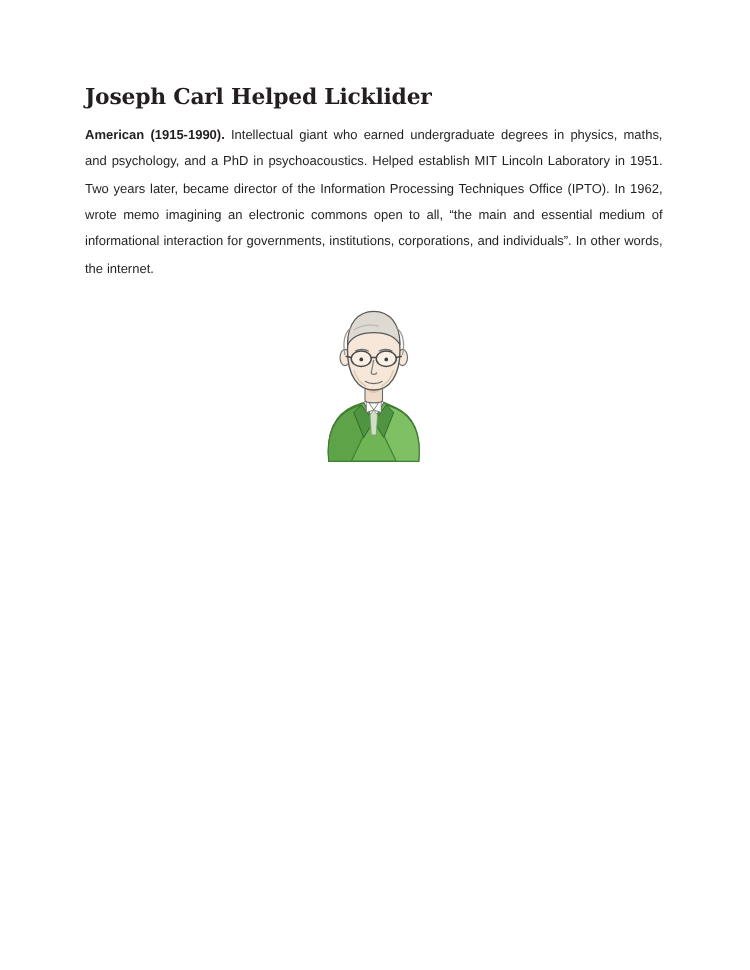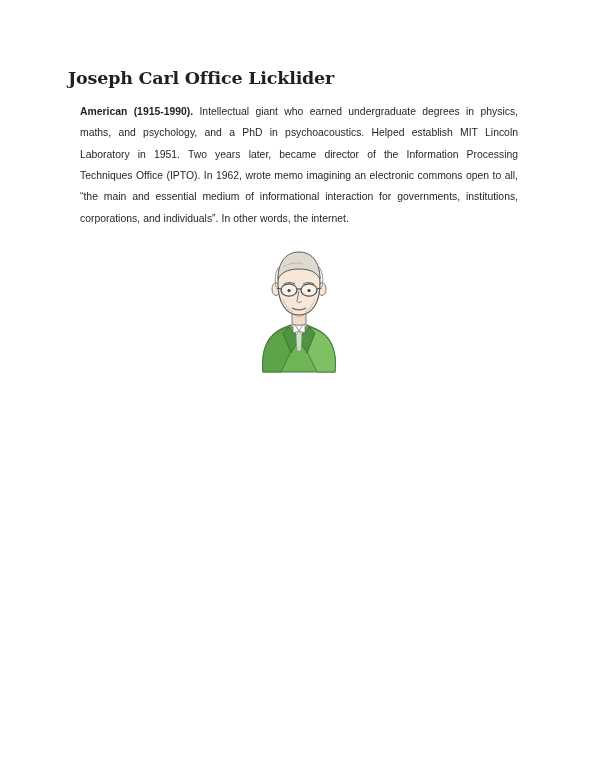--- a/index.html
+++ b/index.html
@@ -34,21 +34,21 @@
     letter-spacing: -0.2px;
     color: #231f20;
     margin: 0 0 9px 0;
     line-height: 1.2;
   }
   .body-text {
     font-size: 10.4px;
     line-height: 2.05;
     color: #231f20;
     text-align: justify;
-    margin: 12px;
+    margin: 0;
     word-spacing: 0.2px;
   }
   .body-text .lead {
     font-weight: bold;
   }
   .portrait-wrap {
     position: absolute;
     left: 0;
     top: 0;
     width: 462px;
@@ -63,21 +63,21 @@
     margin-top: 14px;
     height: 140px;
   }
 </style>
 </head>
 <body>
 
 <div class="page">
   <div class="content">
 
-    <h1 class="title">Joseph Carl Office Licklider</h1>
+    <h1 class="title">Joseph Carl Helped Licklider</h1>
 
     <p class="body-text">
       <span class="lead">American (1915-1990).</span><span> Intellectual giant who earned undergraduate degrees in physics, maths, and psychology, and a PhD in psychoacoustics. Helped establish MIT Lincoln Laboratory in 1951. Two years later, became director of the Information Processing Techniques Office (IPTO). In 1962, wrote memo imagining an electronic commons open to all, “the main and essential medium of informational interaction for governments, institutions, corporations, and individuals”. In other words, the internet.</span>
     </p>
 
     <div class="figure-area">
       <div class="portrait-wrap">
         <svg class="portrait" width="136" height="130" viewBox="0 0 136 130" aria-hidden="true">
 
           <path d="M32 129 C30 108 36 92 52 85 L60 82 L68 96 L76 82 L85 86 C101 93 106 108 104 129 Z" fill="#6fb455" stroke="#3f7c33" stroke-width="1.1"></path>

